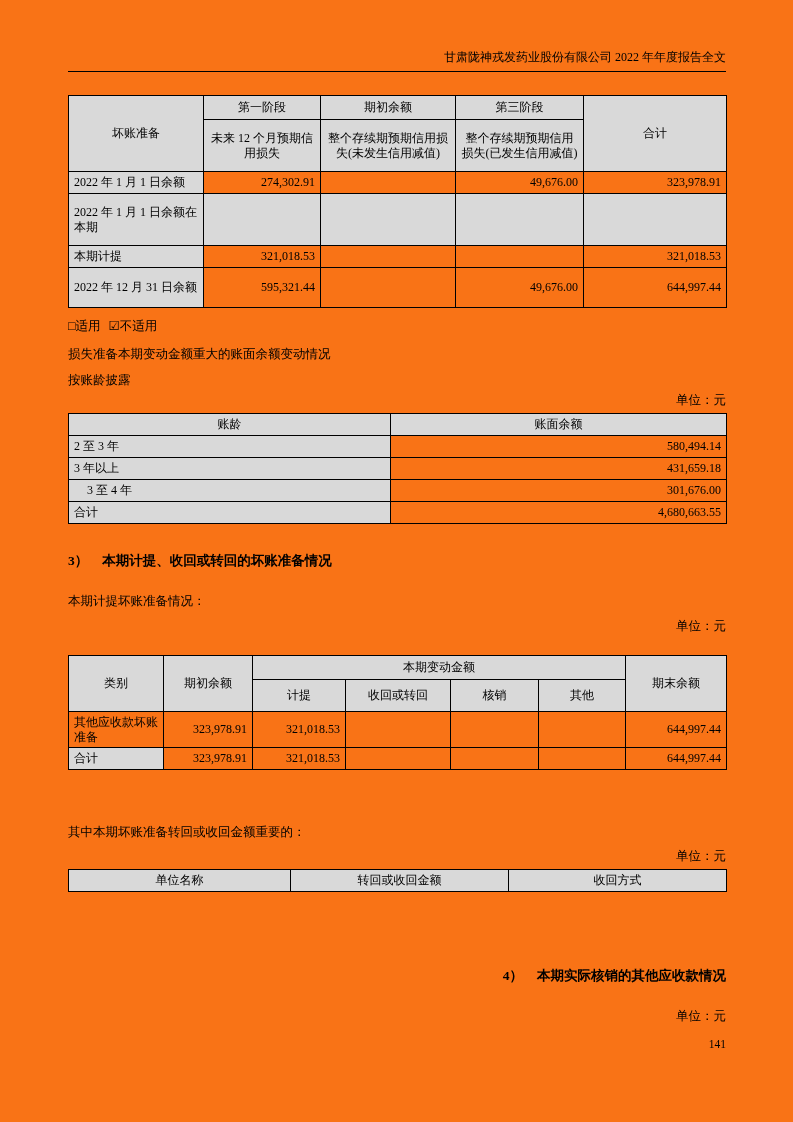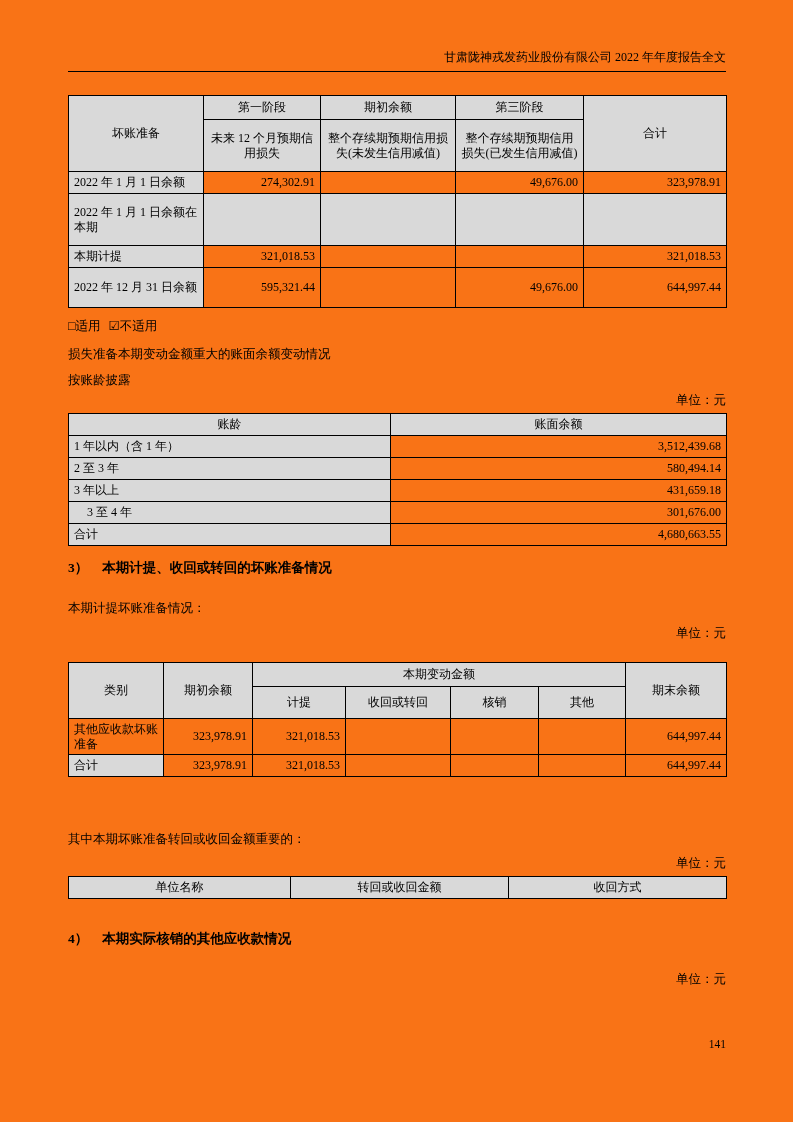--- a/index.html
+++ b/index.html
@@ -34,28 +34,28 @@
   
   tr.h24{height:24px} tr.h52{height:52px} tr.h22{height:22px}
   tr.h38{height:52px} tr.h40{height:40px} tr.h20{height:32px} tr.h36{height:36px}
   
   .stage-tbl { margin-top:23px; }
   .m-loss { margin-top:13px; }
   .m-cb { margin-top:11px; }
   .m-aging { margin-top:11px; }
   .m-unit1 { margin-top:5px; }
   .aging-tbl { margin-top:5px; }
-  .m-sec3 { margin-top:13px; }
+  .m-sec3 { margin-top:28px; }
   .m-note3 { margin-top:25px; }
   .m-unit2 { margin-top:10px; }
   .provision-tbl { margin-top:21px; }
   .m-recover { margin-top:55px; }
   .m-unit3 { margin-top:9px; }
   .recover-tbl { margin-top:5px;border-radius:11px; }
-  .m-sec4 { margin-top:31px; }
+  .m-sec4 { margin-top:75px;text-align:right; }
   .m-unit4 { margin-top:25px; }
 </style>
 </head>
 <body>
 
 <div class="page">
 
   <div class="doc-header">
     <span>甘肃陇神戎发药业股份有限公司 2022 年年度报告全文</span>
   </div>
@@ -121,24 +121,20 @@
 
   <table class="tbl aging-tbl">
     <colgroup>
         <col style="width:322px">
         <col style="width:336px">
       </colgroup>
     <tbody>
       <tr class="h22">
         <td class="shade ctr">账龄</td>
         <td class="shade ctr">账面余额</td>
-      </tr>
-      <tr class="h22">
-        <td class="shade">1 年以内（含 1 年）</td>
-        <td class="num">3,512,439.68</td>
       </tr>
       <tr class="h22">
         <td class="shade">2 至 3 年</td>
         <td class="num">580,494.14</td>
       </tr>
       <tr class="h22">
         <td class="shade">3 年以上</td>
         <td class="num">431,659.18</td>
       </tr>
       <tr class="h22">

